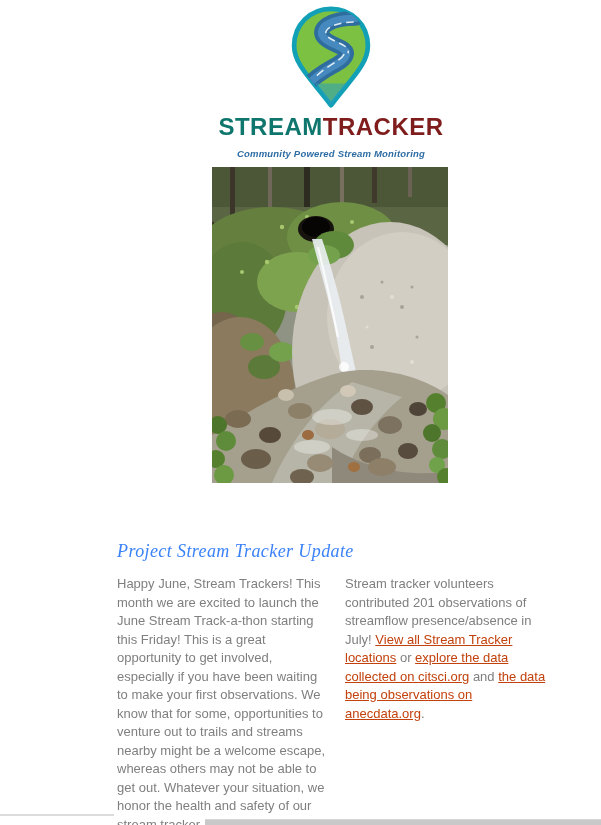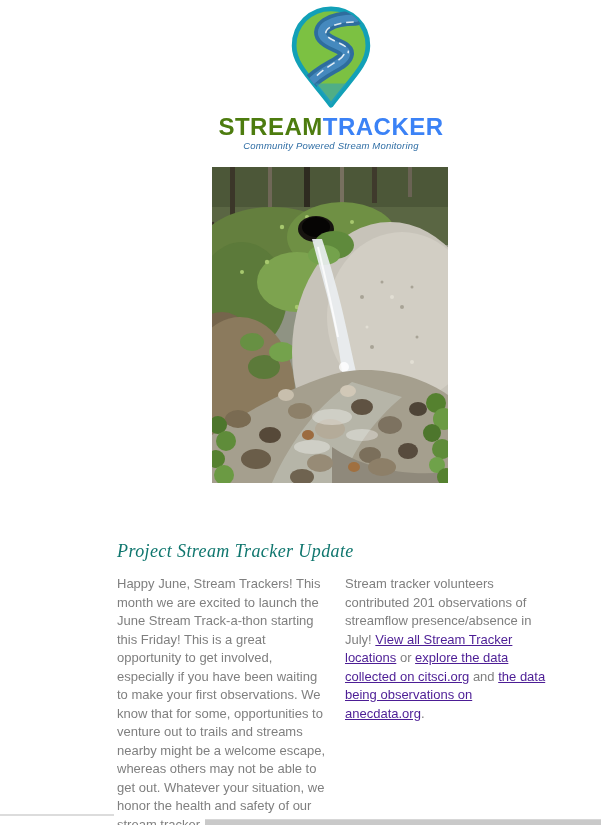--- a/index.html
+++ b/index.html
@@ -8,45 +8,45 @@
     position:relative; width:601px; height:825px; overflow:hidden;
     background:#ffffff; font-family:"Liberation Sans", sans-serif;
   }
   
   .logo-pin { position:absolute; left:283px; top:5px; }
   .wordmark {
     position:absolute; left:181px; top:113px; width:300px;
     text-align:center; font-size:24px; font-weight:bold; letter-spacing:0.5px;
     white-space:nowrap;
   }
-  .wordmark .wm-stream  { color:#4d7c0f; }
-  .wordmark .wm-tracker { color:#3b82f6; }
+  .wordmark .wm-stream  { color:#0f766e; }
+  .wordmark .wm-tracker { color:#7f1d1d; }
   .tagline {
-    position:absolute; left:181px; top:140px; width:300px;
-    text-align:center; font-size:9.5px; font-style:italic; font-weight:normal;
+    position:absolute; left:181px; top:148px; width:300px;
+    text-align:center; font-size:9.5px; font-style:italic; font-weight:bold;
     color:#2e6da4; letter-spacing:0.2px;
   }
   
   .photo { position:absolute; left:212px; top:167px; width:236px; height:316px; overflow:hidden; }
   .photo svg { display:block; }
   
   .heading {
     position:absolute; left:117px; top:541px;
     font-family:"Liberation Serif", serif; font-style:italic; font-weight:normal;
-    font-size:18px; color:#0f766e; letter-spacing:0.4px;
+    font-size:18px; color:#3b82f6; letter-spacing:0.4px;
   }
   .columns {
     position:absolute; left:117px; top:575px; width:432px;
     display:flex; gap:16px;
   }
   .col { font-size:13px; line-height:18.5px; color:#7f7f7f; }
   .col-left  { width:212px; }
   .col-right { width:204px; }
   .col p { margin:0 0 18px 0; }
-  .col a { color:#4c1d95; text-decoration:underline; cursor:pointer; }
+  .col a { color:#c2410c; text-decoration:underline; cursor:pointer; }
   
   .bottom-line {
     position:absolute; left:0; top:814px; width:114px; height:2px;
     background:#dcdcdc;
   }
   .hscrollbar-thumb {
     position:absolute; left:205px; top:819px; width:396px; height:6px;
     background:#c9c9c9; border-top:1px solid #d7d7d7;
   }
 </style>

